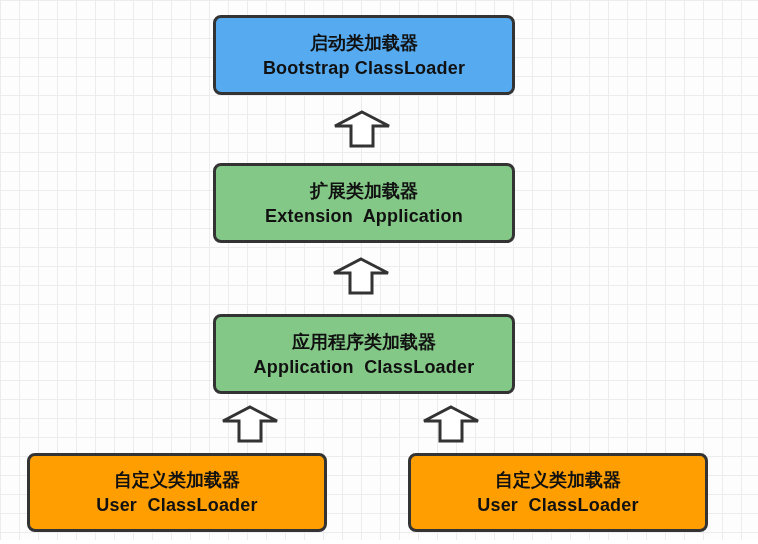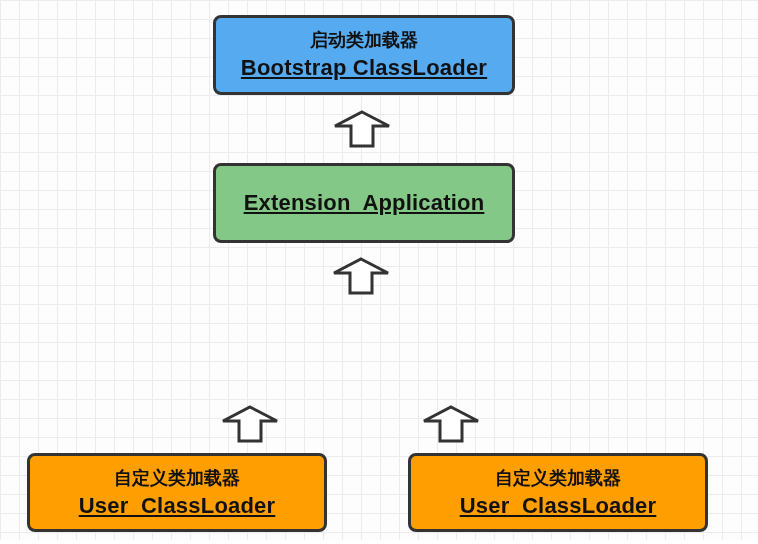--- a/index.html
+++ b/index.html
@@ -32,25 +32,24 @@
     text-align: center;
     color: #111111;
     font-weight: 700;
   }
   .node .zh {
     font-size: 18px;
     line-height: 1.45;
     white-space: pre-wrap;
   }
   .node .en {
-    font-size: 22px;
+    font-size: 18px;
     line-height: 1.35;
     white-space: pre-wrap;
     letter-spacing: 0.2px;
-    text-decoration: underline;
   }
   .node-bootstrap   { left: 213px; top: 15px;  width: 302px; height: 80px; }
   .node-extension   { left: 213px; top: 163px; width: 302px; height: 80px; }
   .node-application { left: 213px; top: 314px; width: 302px; height: 80px; }
   .node-user-left   { left: 27px;  top: 453px; width: 300px; height: 79px; }
   .node-user-right  { left: 408px; top: 453px; width: 300px; height: 79px; }
   .arrow {
     position: absolute;
     width: 58px;
     height: 38px;
@@ -71,29 +70,34 @@
     <div class="en">Bootstrap ClassLoader</div>
   </div>
 
   <div class="arrow arrow-1">
     <svg viewBox="0 0 58 38" xmlns="http://www.w3.org/2000/svg">
       <polygon points="29,2 56,16 40,16 40,36 18,36 18,16 2,16" fill="#ffffff" stroke="#333333" stroke-width="3" stroke-linejoin="miter"></polygon>
     </svg>
   </div>
 
   <div class="node node-extension" style="background-color: rgb(132, 200, 135);">
+    <div class="zh">扩展类加载器</div>
     <div class="en">Extension  Application</div>
   </div>
 
   <div class="arrow arrow-2">
     <svg viewBox="0 0 58 38" xmlns="http://www.w3.org/2000/svg">
       <polygon points="29,2 56,16 40,16 40,36 18,36 18,16 2,16" fill="#ffffff" stroke="#333333" stroke-width="3" stroke-linejoin="miter"></polygon>
     </svg>
   </div>
 
+  <div class="node node-application" style="background-color: rgb(132, 200, 135);">
+    <div class="zh">应用程序类加载器</div>
+    <div class="en">Application  ClassLoader</div>
+  </div>
 
   <div class="arrow arrow-3">
     <svg viewBox="0 0 58 38" xmlns="http://www.w3.org/2000/svg">
       <polygon points="29,2 56,16 40,16 40,36 18,36 18,16 2,16" fill="#ffffff" stroke="#333333" stroke-width="3" stroke-linejoin="miter"></polygon>
     </svg>
   </div>
 
   <div class="arrow arrow-4">
     <svg viewBox="0 0 58 38" xmlns="http://www.w3.org/2000/svg">
       <polygon points="29,2 56,16 40,16 40,36 18,36 18,16 2,16" fill="#ffffff" stroke="#333333" stroke-width="3" stroke-linejoin="miter"></polygon>

